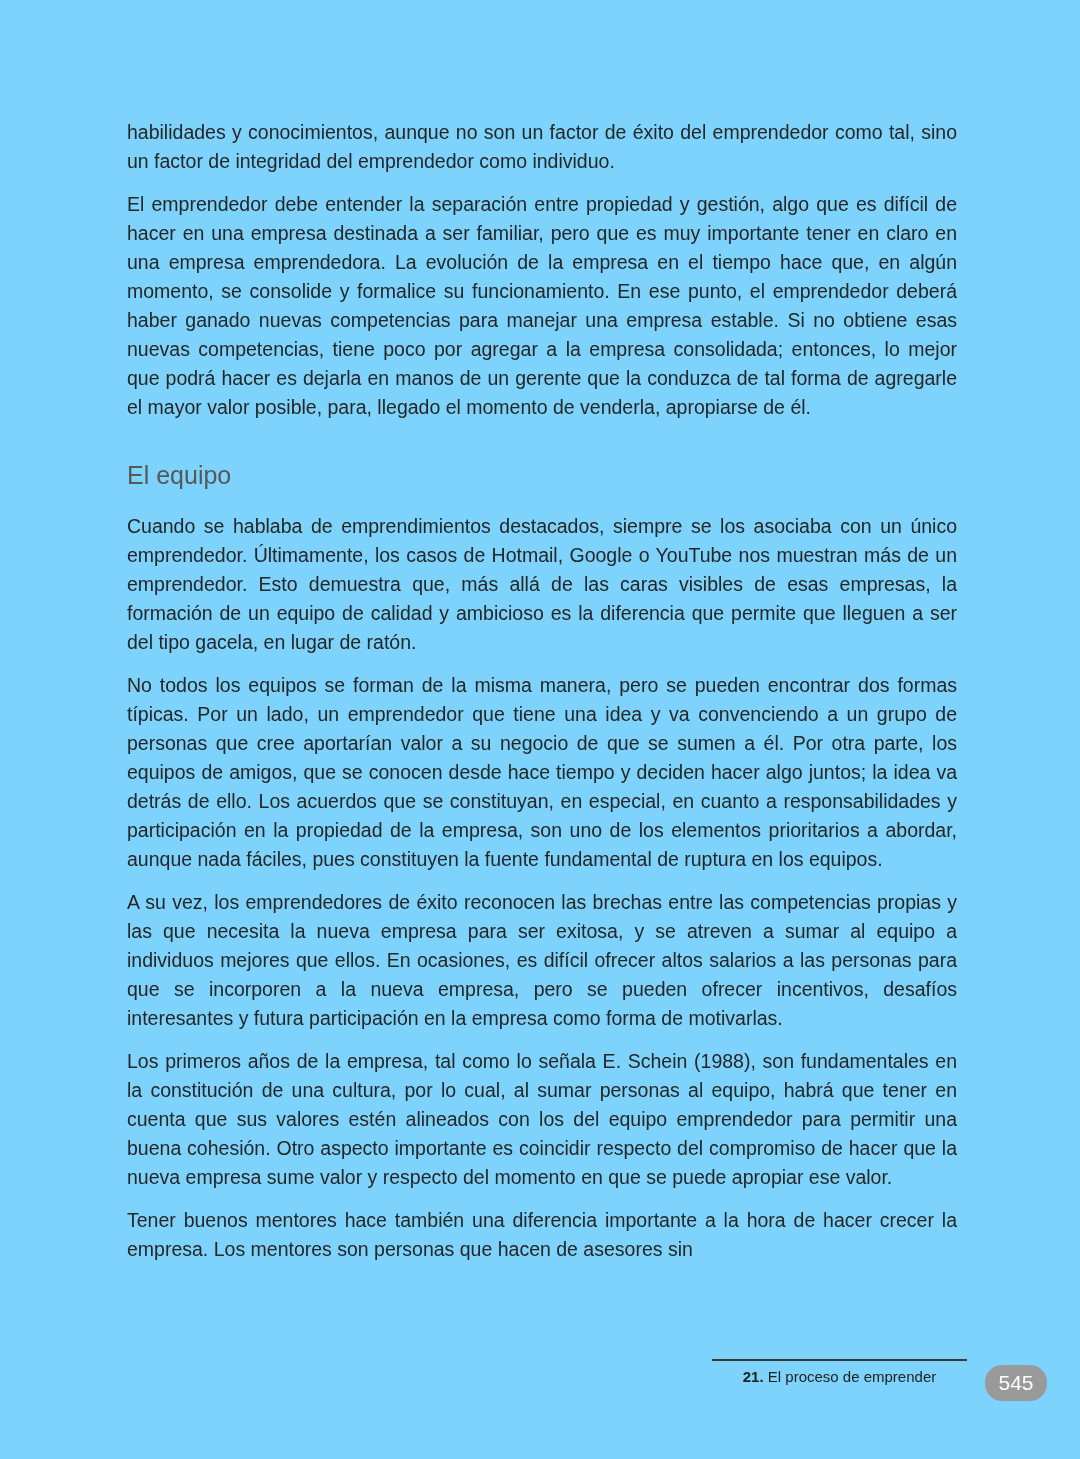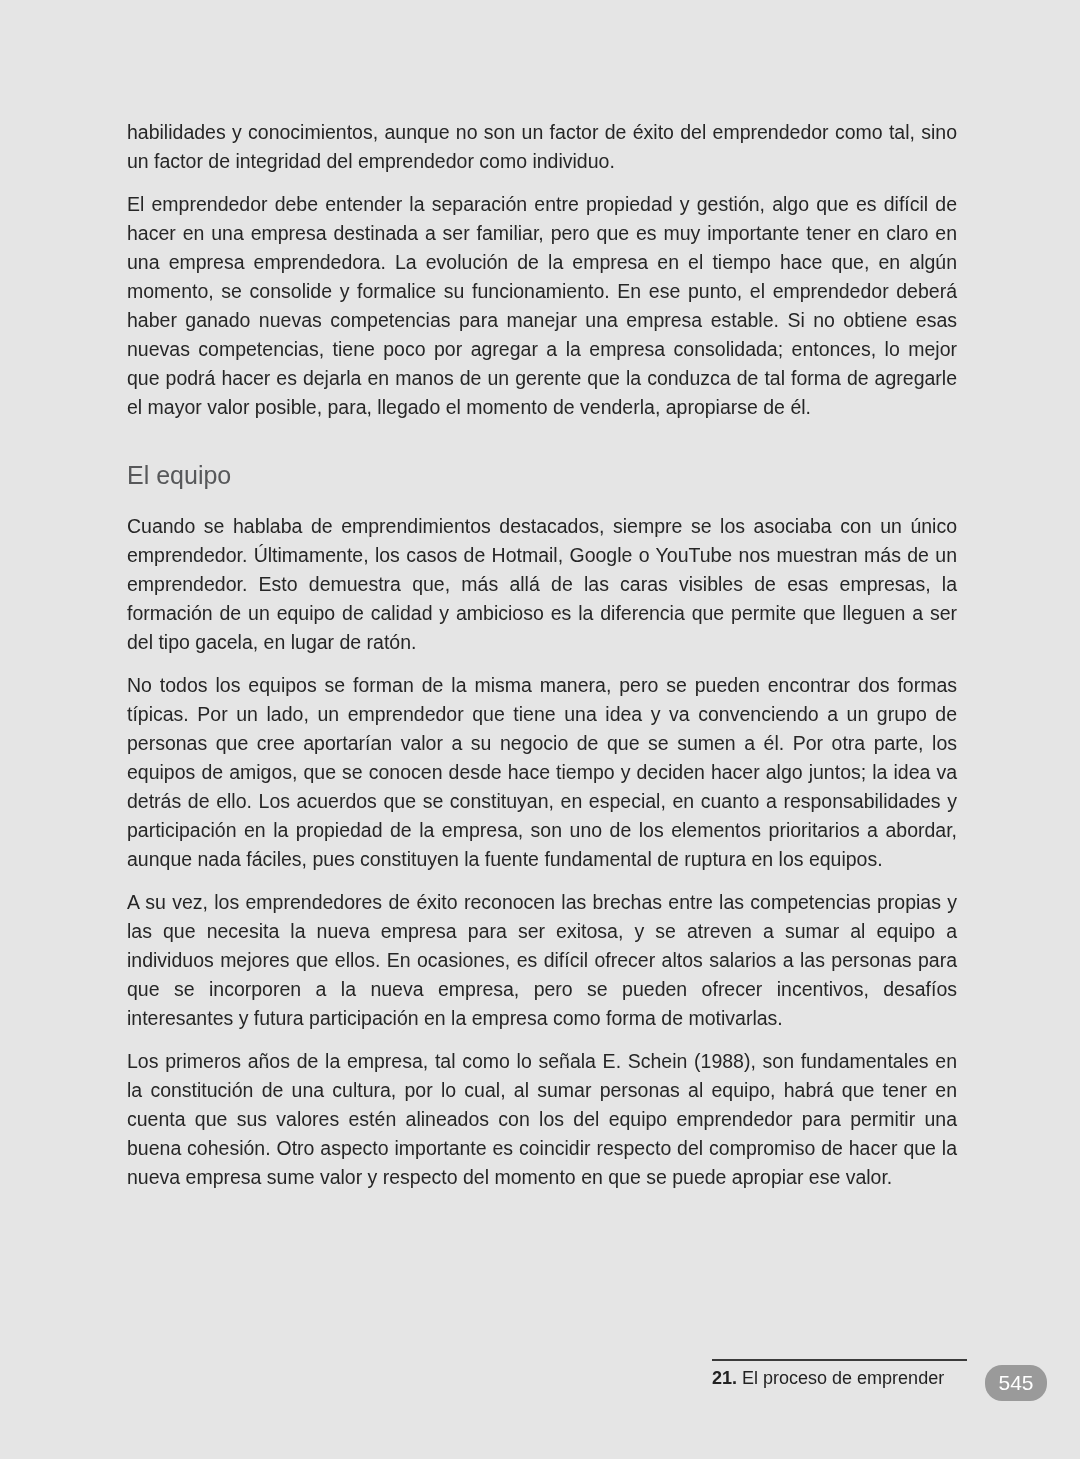--- a/index.html
+++ b/index.html
@@ -11,21 +11,21 @@
     width: 1080px;
     height: 1459px;
     position: relative;
     font-family: "Liberation Sans", sans-serif;
     color: #262626;
     overflow: hidden;
   }
   .page {
     position: absolute;
     inset: 0;
-    background: #e5e5e5;
+    background: #7dd3fc;
   }
   .content {
     position: absolute;
     left: 127px;
     top: 118px;
     width: 830px;
   }
   .content p {
     margin: 0 0 14px 0;
     font-size: 19.5px;
@@ -43,25 +43,25 @@
   .footer {
     position: absolute;
     right: 33px;
     bottom: 58px;
     display: flex;
     align-items: flex-start;
   }
   .footer-caption {
     border-top: 2px solid #3a3a3a;
     padding-top: 7px;
-    font-size: 18px;
+    font-size: 15px;
     color: #222222;
     white-space: nowrap;
     min-width: 255px;
-    text-align: left;
+    text-align: center;
     margin-right: 18px;
     margin-top: 2px;
   }
   .footer-caption .chapter-num {
     font-weight: bold;
   }
   .page-number-box {
     width: 62px;
     height: 36px;
     background: #9a9a9a;
@@ -82,20 +82,21 @@
   <div class="content">
     <p>habilidades y conocimientos, aunque no son un factor de éxito del emprendedor como tal, sino un factor de integridad del emprendedor como individuo.</p>
     <p>El emprendedor debe entender la separación entre propiedad y gestión, algo que es difícil de hacer en una empresa destinada a ser familiar, pero que es muy importante tener en claro en una empresa emprendedora. La evolución de la empresa en el tiempo hace que, en algún momento, se consolide y formalice su funcionamiento. En ese punto, el emprendedor deberá haber ganado nuevas competencias para manejar una empresa estable. Si no obtiene esas nuevas competencias, tiene poco por agregar a la empresa consolidada; entonces, lo mejor que podrá hacer es dejarla en manos de un gerente que la conduzca de tal forma de agregarle el mayor valor posible, para, llegado el momento de venderla, apropiarse de él.</p>
 
     <h2 class="section-heading">El equipo</h2>
 
     <p>Cuando se hablaba de emprendimientos destacados, siempre se los asociaba con un único emprendedor. Últimamente, los casos de Hotmail, Google o YouTube nos muestran más de un emprendedor. Esto demuestra que, más allá de las caras visibles de esas empresas, la formación de un equipo de calidad y ambicioso es la diferencia que permite que lleguen a ser del tipo gacela, en lugar de ratón.</p>
     <p>No todos los equipos se forman de la misma manera, pero se pueden encontrar dos formas típicas. Por un lado, un emprendedor que tiene una idea y va convenciendo a un grupo de personas que cree aportarían valor a su negocio de que se sumen a él. Por otra parte, los equipos de amigos, que se conocen desde hace tiempo y deciden hacer algo juntos; la idea va detrás de ello. Los acuerdos que se constituyan, en especial, en cuanto a responsabilidades y participación en la propiedad de la empresa, son uno de los elementos prioritarios a abordar, aunque nada fáciles, pues constituyen la fuente fundamental de ruptura en los equipos.</p>
     <p>A su vez, los emprendedores de éxito reconocen las brechas entre las competencias propias y las que necesita la nueva empresa para ser exitosa, y se atreven a sumar al equipo a individuos mejores que ellos. En ocasiones, es difícil ofrecer altos salarios a las personas para que se incorporen a la nueva empresa, pero se pueden ofrecer incentivos, desafíos interesantes y futura participación en la empresa como forma de motivarlas.</p>
     <p>Los primeros años de la empresa, tal como lo señala E. Schein (1988), son fundamentales en la constitución de una cultura, por lo cual, al sumar personas al equipo, habrá que tener en cuenta que sus valores estén alineados con los del equipo emprendedor para permitir una buena cohesión. Otro aspecto importante es coincidir respecto del compromiso de hacer que la nueva empresa sume valor y respecto del momento en que se puede apropiar ese valor.</p>
+    <p>Tener buenos mentores hace también una diferencia importante a la hora de hacer crecer la empresa. Los mentores son personas que hacen de asesores sin</p>
   </div>
 
   <div class="footer">
     <div class="footer-caption">
       <span class="chapter-num">21.</span><span> El proceso de emprender</span>
     </div>
     <div class="page-number-box">
       <span>545</span>
     </div>
   </div>

